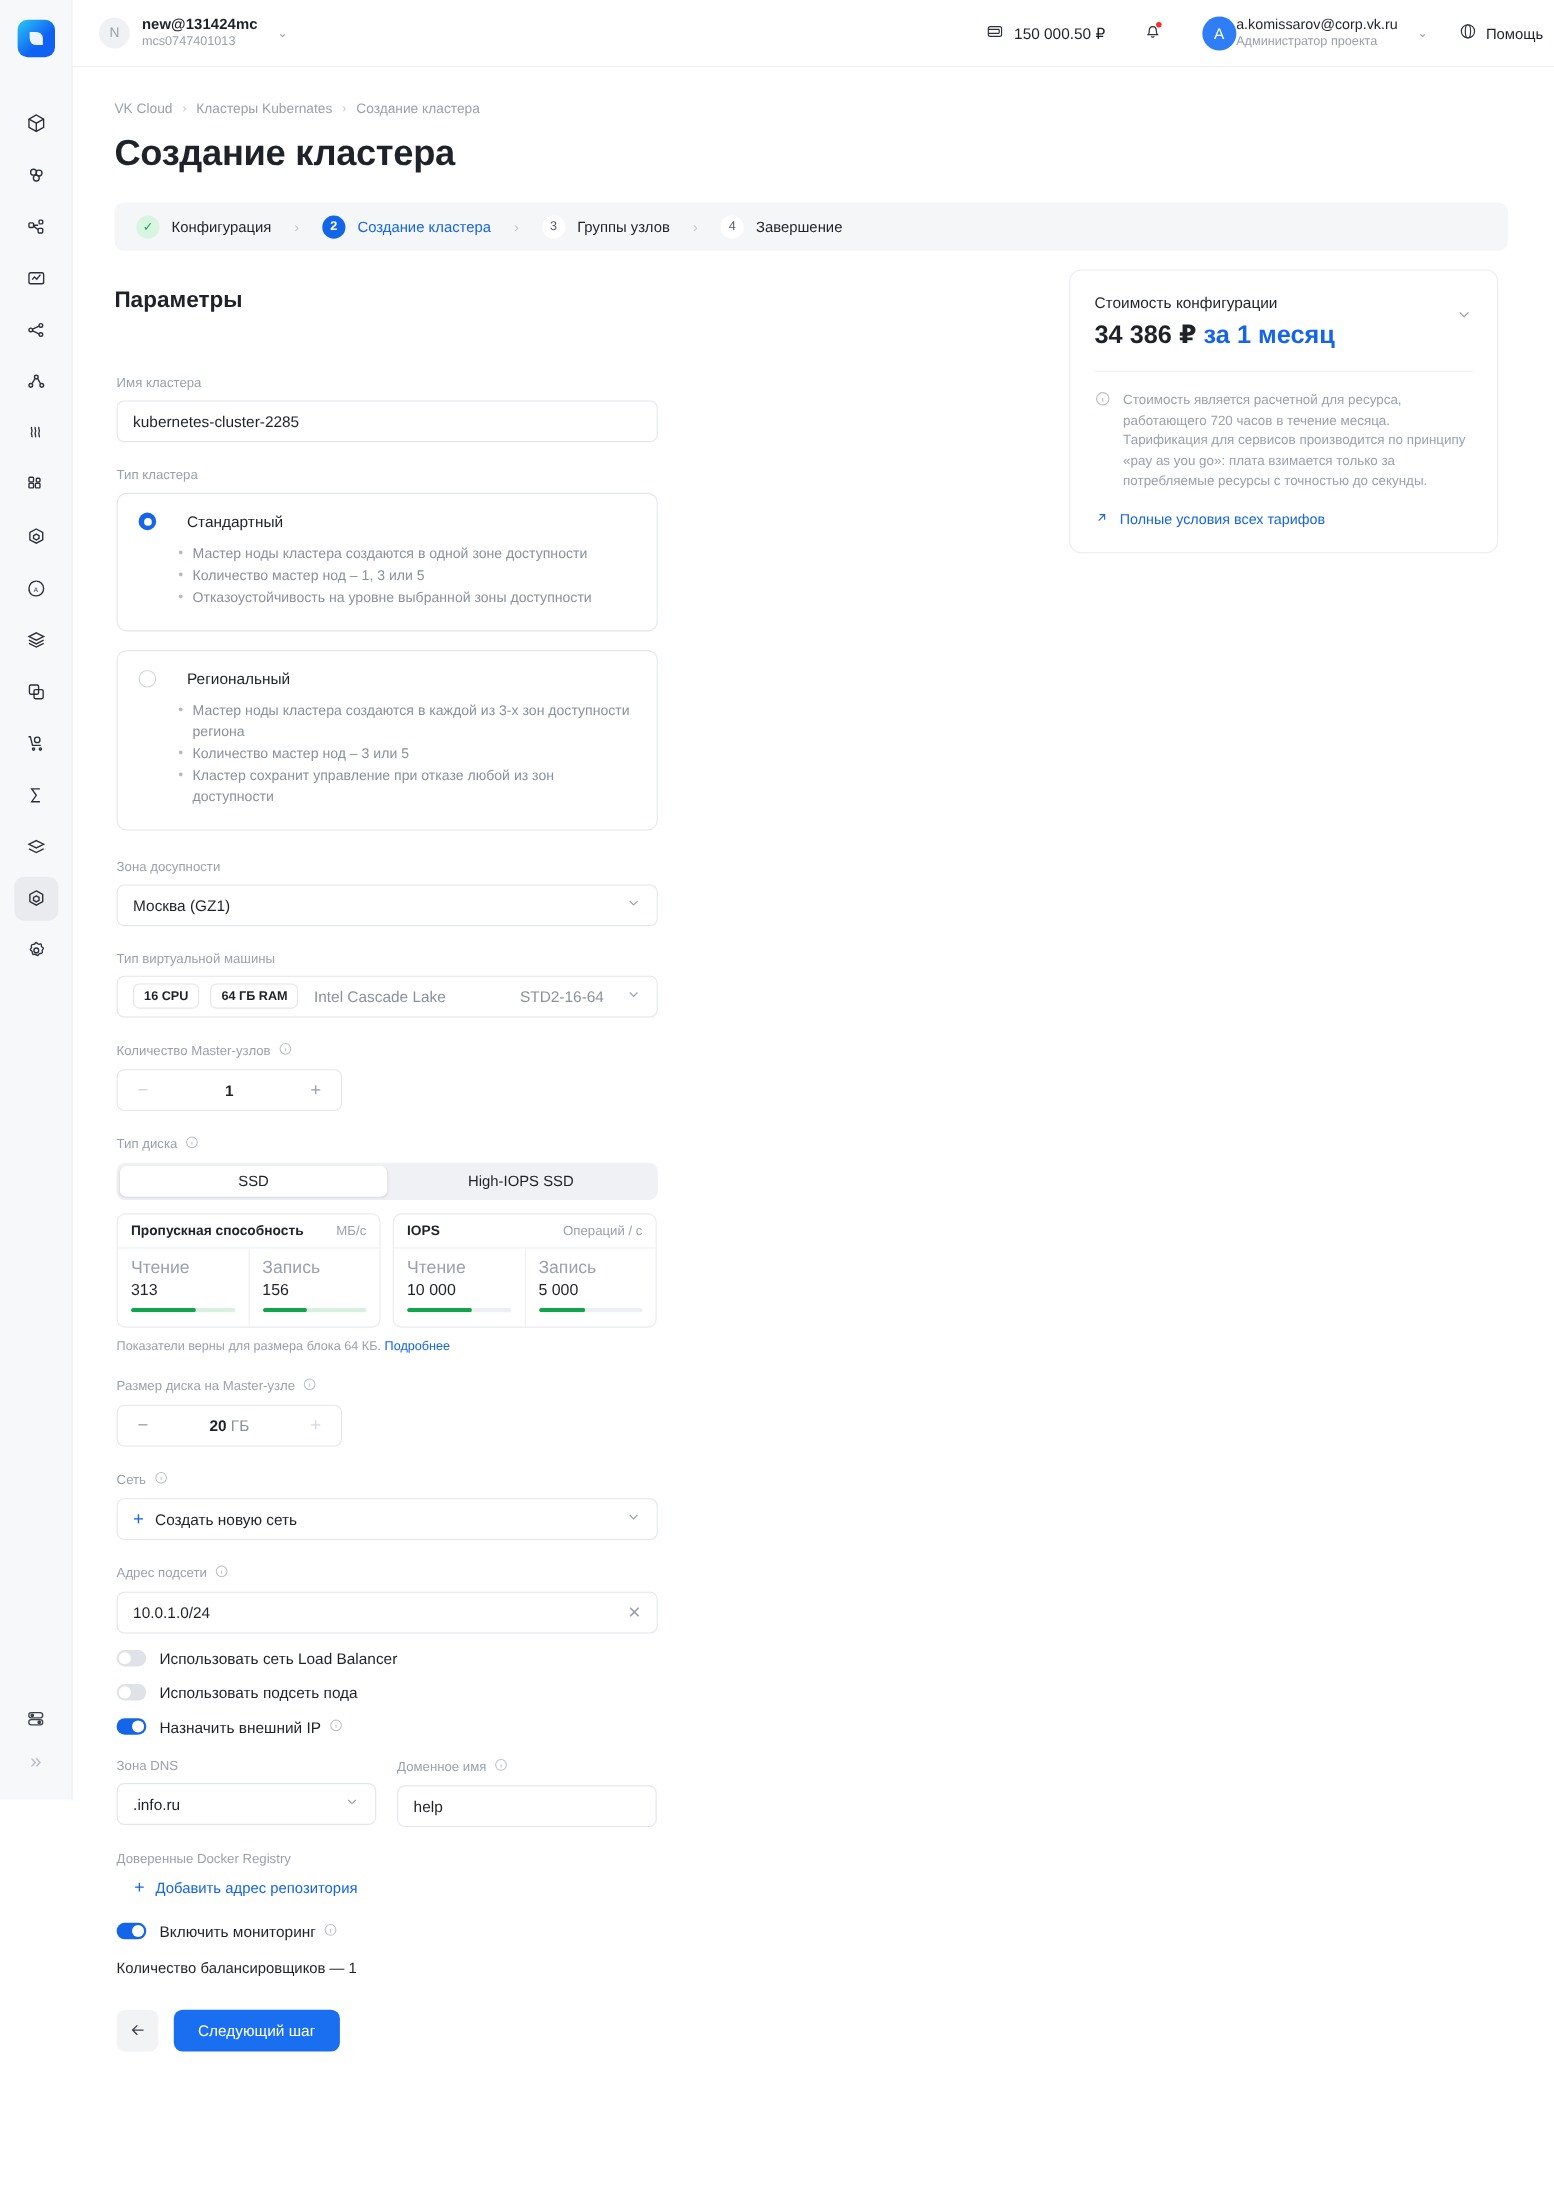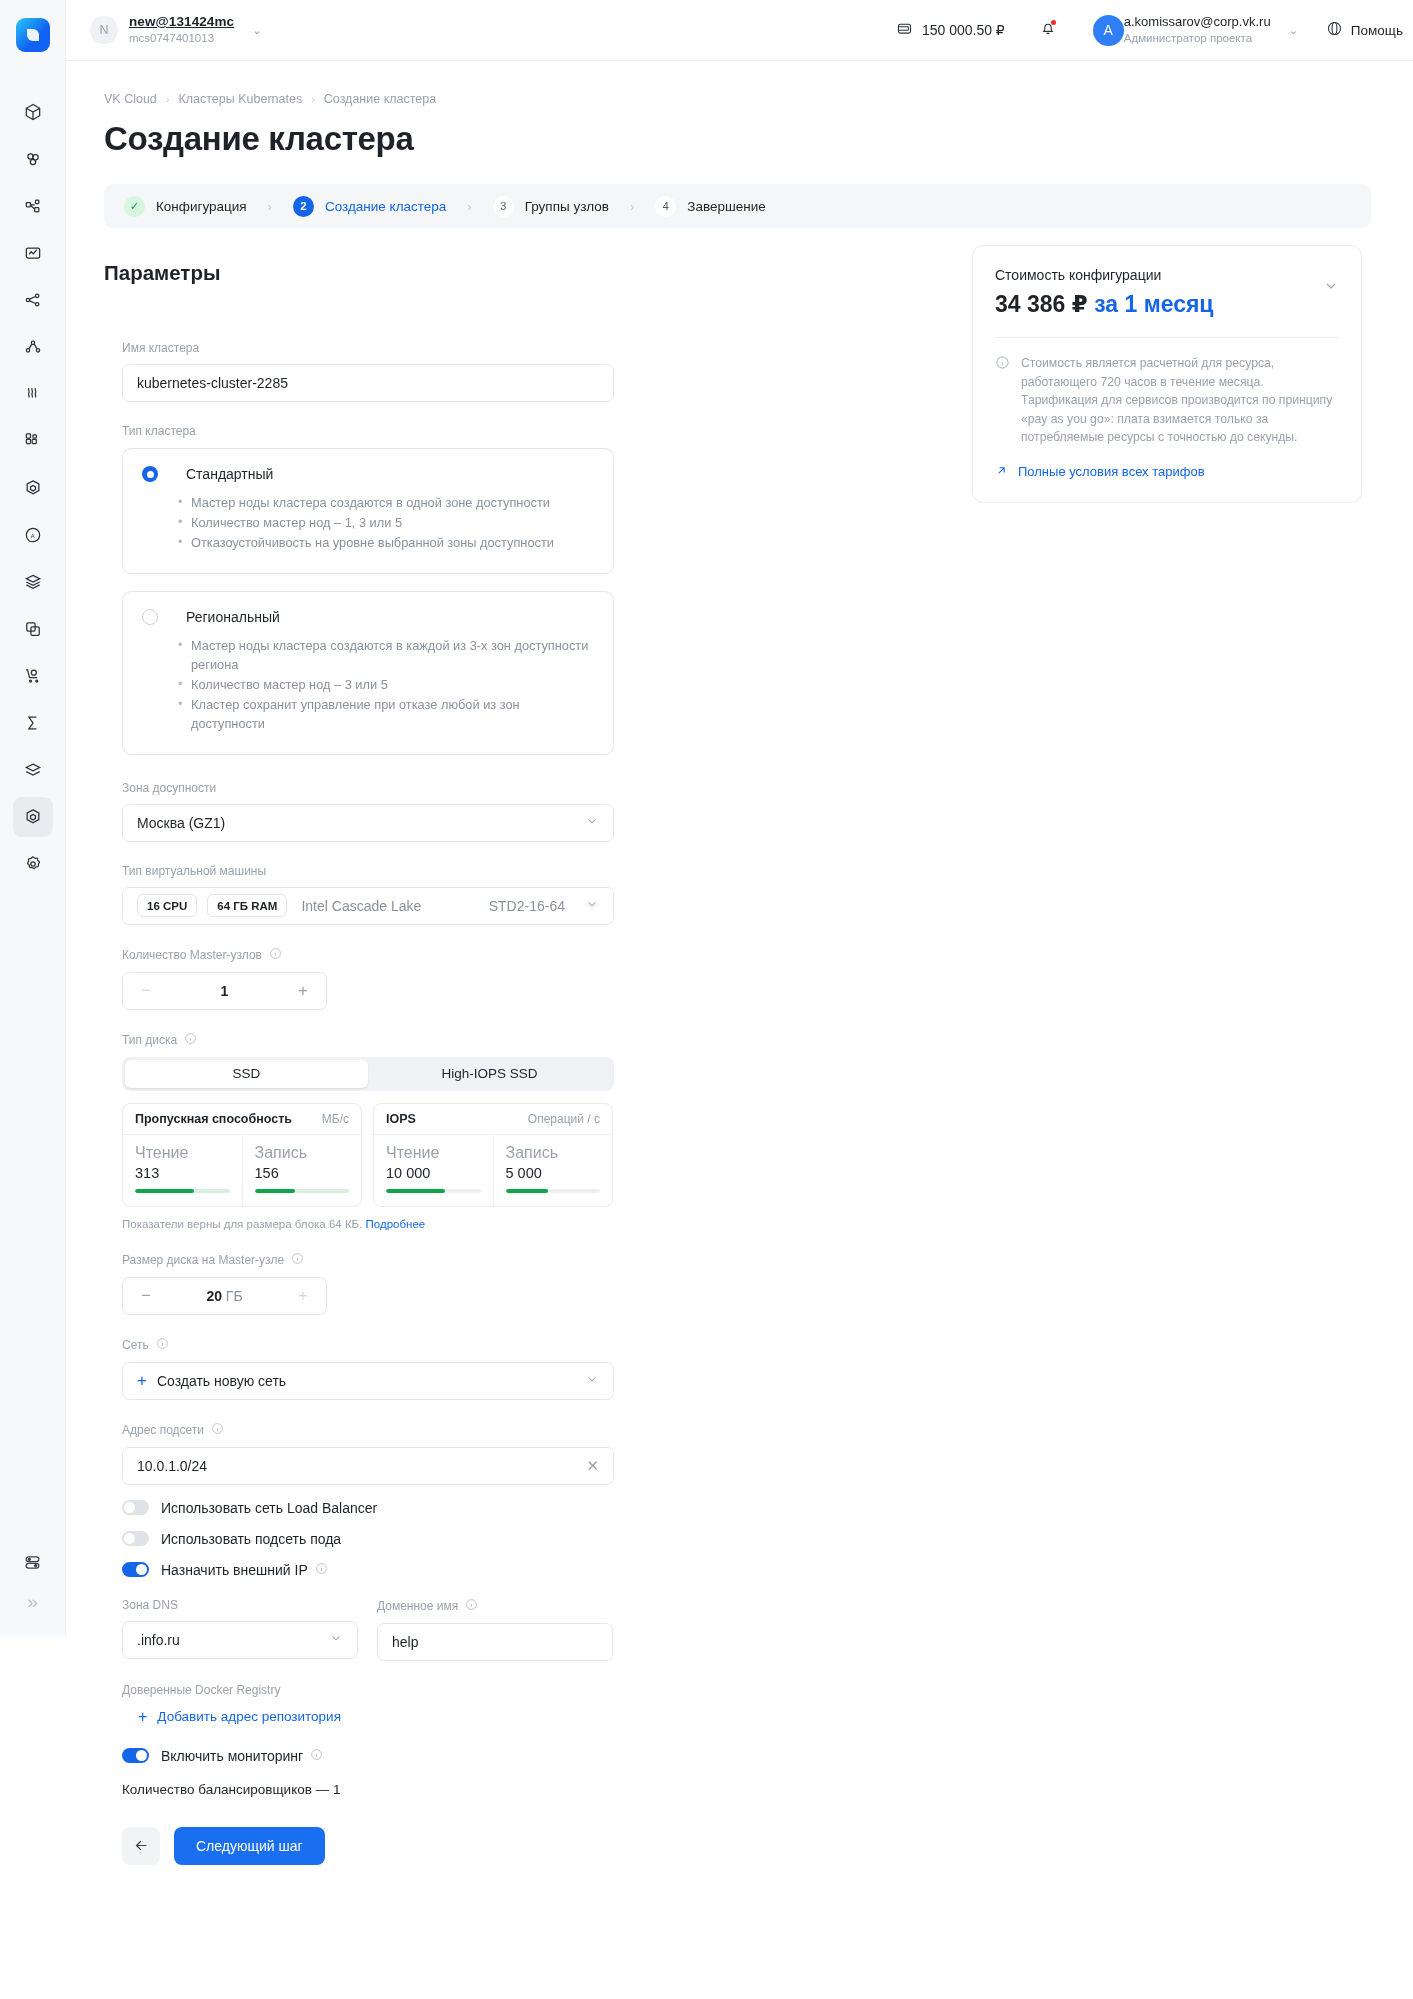--- a/index.html
+++ b/index.html
@@ -49,21 +49,21 @@
     background: #fff; border-bottom: 1px solid #eceef2;
     display: flex; align-items: center;
   }
   .proj-avatar {
     width: 28px; height: 28px; border-radius: 50%;
     background: #f0f1f4; color: #9ba1ac;
     display: flex; align-items: center; justify-content: center;
     font-size: 12.5px; margin-left: 24px;
   }
   .proj-text { margin-left: 11px; line-height: 1.2; }
-  .proj-name { font-size: 13.5px; font-weight: 700; color: #1f2229; letter-spacing: .1px; text-decoration: underline; }
+  .proj-name { font-size: 13.5px; font-weight: 700; color: #1f2229; letter-spacing: .1px; }
   .proj-id { font-size: 11.5px; color: #9ba1ac; margin-top: 2px; }
   .caret { margin-left: 18px; color: #9ba1ac; font-size: 11px; }
   .spacer { flex: 1 1 auto; }
   .balance { display: flex; align-items: center; gap: 9px; font-size: 14px; color: #1f2229; }
   .bell { position: relative; margin-left: 34px; color: #2c3038; }
   .bell-dot { position: absolute; top: 1px; right: 1px; width: 5px; height: 5px; border-radius: 50%; background: #fa2a2a; }
   .user-block { display: flex; align-items: center; margin-left: 36px; }
   .user-avatar {
     width: 31px; height: 31px; border-radius: 50%;
     background: #2f7ef5; color: #fff; font-size: 14px;
@@ -95,21 +95,21 @@
   }
   .step-num.done { background: #d7f5e0; color: #18a957; }
   .step-num.cur { background: #1565e8; color: #fff; font-weight: 600; }
   .step-num.todo { background: #fff; color: #555b66; }
   .step-label { font-size: 13.5px; color: #1f2229; }
   .step-label.cur { color: #1565e8; }
   .step-sep { color: #c2c7d0; font-size: 13px; margin: 0 9px; }
 
   h2.section { margin: 33px 0 0 38px; font-size: 20.5px; font-weight: 700; }
 
-  .form { position: absolute; left: 56px; top: 280px; width: 492px; }
+  .form { position: absolute; left: 40px; top: 280px; width: 492px; }
   .fl { font-size: 12px; color: #9ba1ac; display: flex; align-items: center; gap: 7px; }
   .fl .ii { color: #b9bec8; }
   .input {
     width: 492px; height: 38px; margin-top: 9px;
     border: 1px solid #e3e6eb; border-radius: 7px; background: #fff;
     display: flex; align-items: center; padding: 0 14px;
     font-size: 14px; color: #1f2229;
   }
   .input .chev { margin-left: auto; color: #9ba1ac; }
   .input .xbtn { margin-left: auto; color: #9ba1ac; font-size: 15px; }

